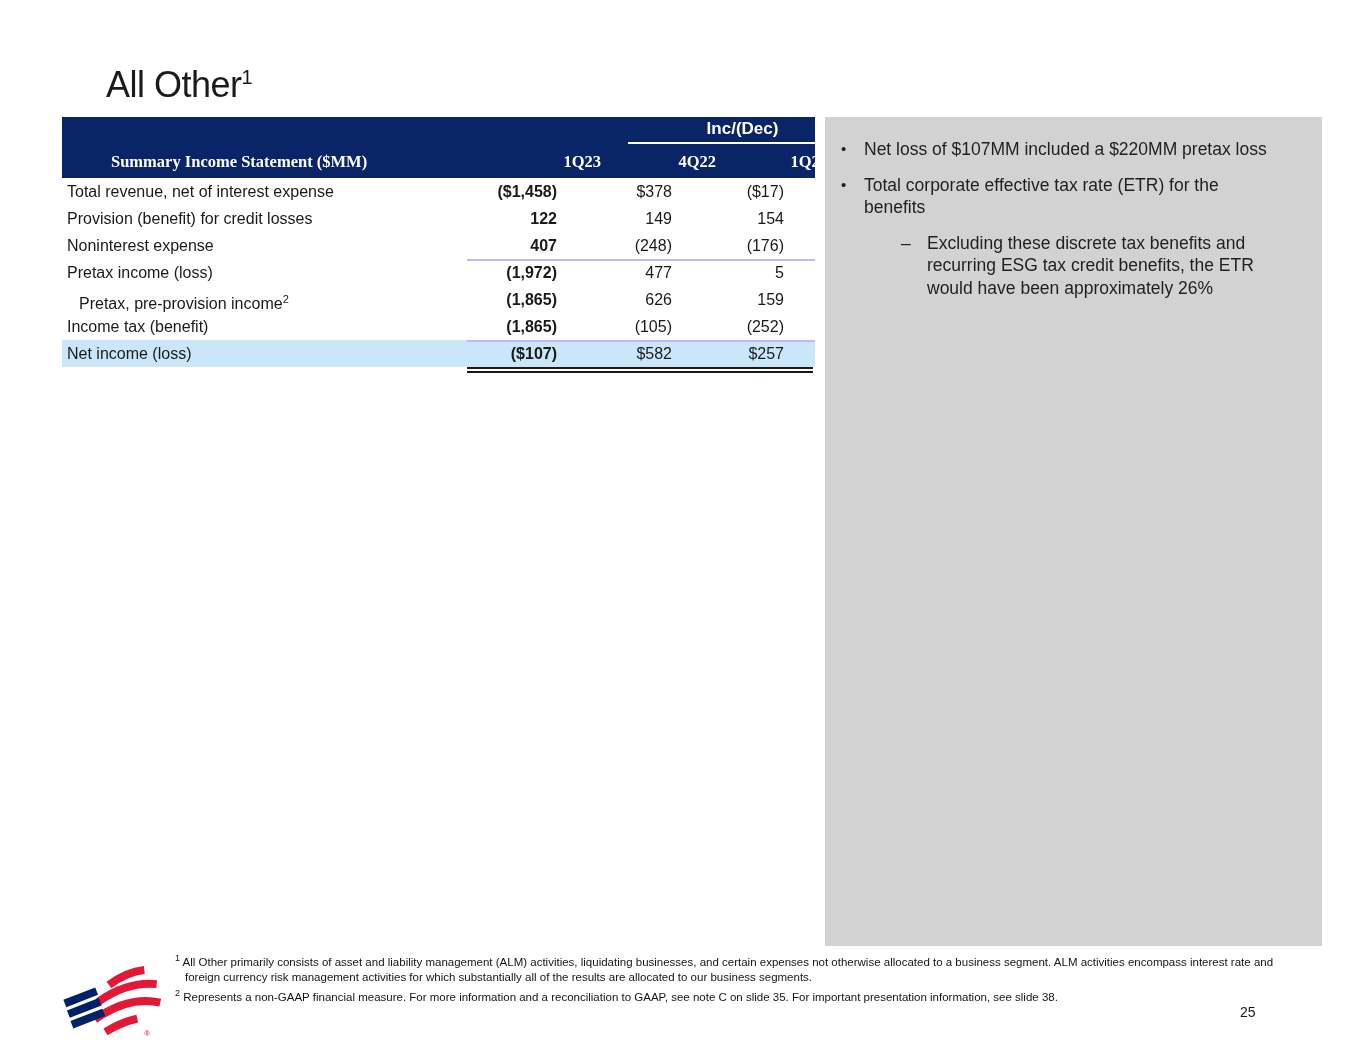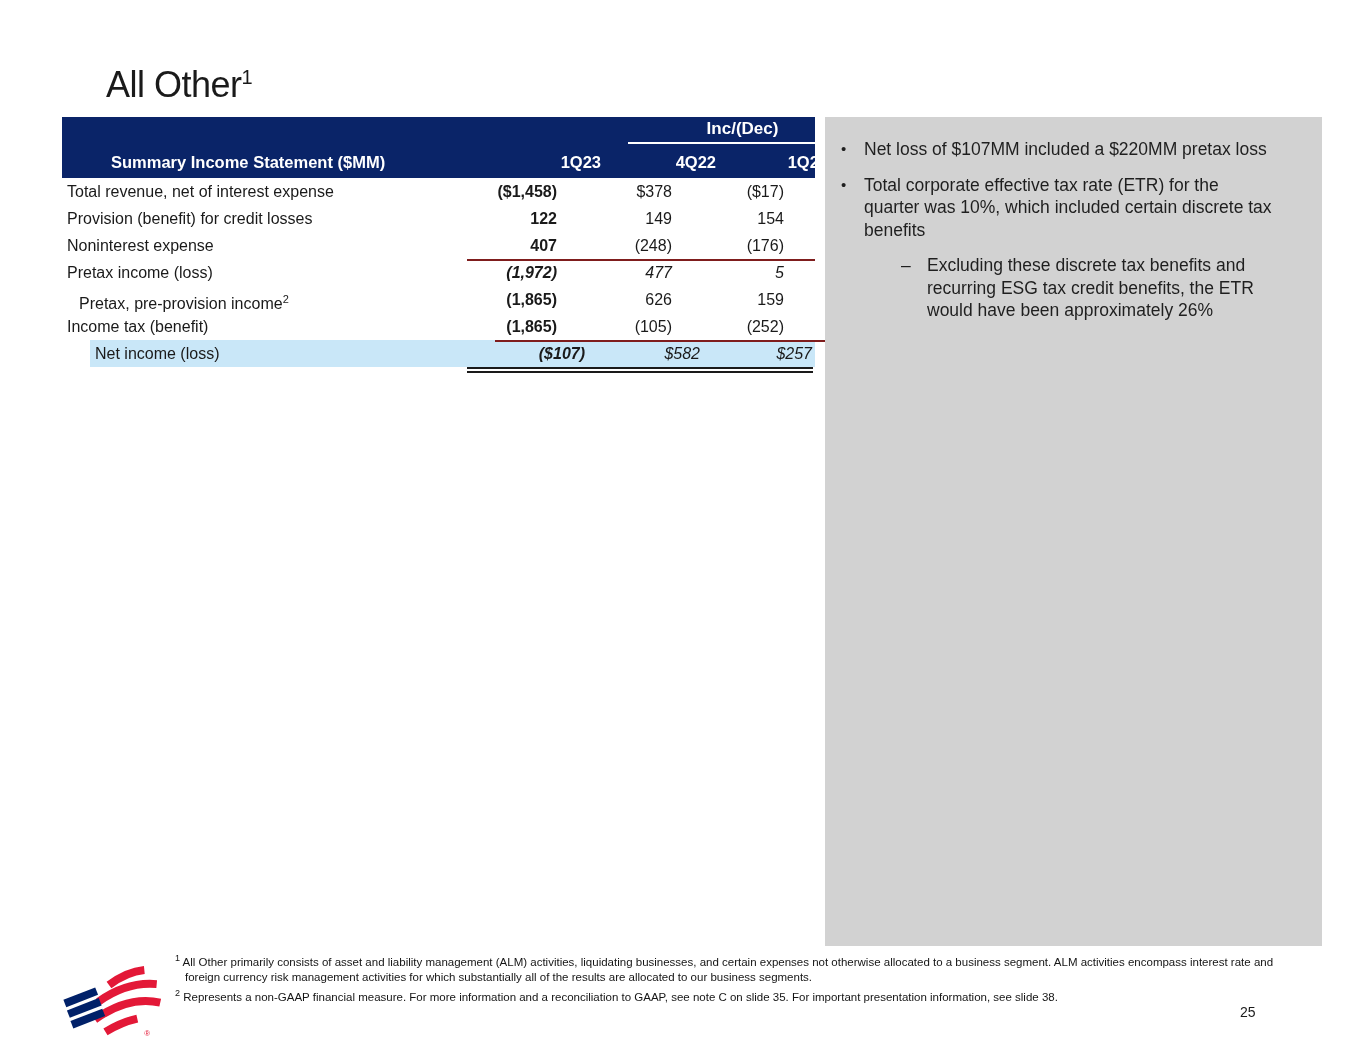--- a/index.html
+++ b/index.html
@@ -16,30 +16,30 @@
   .tbl { position:absolute; left:62px; top:117px; width:753px; font-size:16px; }
   .thead { background:#0A2468; color:#ffffff;padding-left:44px; }
   .thead-groups { position:relative; height:29px; }
   .grp {
     position:absolute; left:522px; top:2px; width:229px; box-sizing:border-box;
     text-align:center; font-weight:bold; font-size:17px;
     padding-bottom:3px; border-bottom:2px solid #ffffff;
   }
   .grid { display:grid; grid-template-columns:405px 90px 115px 112px 31px; }
   .thead-cols { height:32px; font-weight:bold; font-size:16.5px; }
-  .thead-cols > div { line-height:32px; }
+  .thead-cols > div { line-height:32px;font-family:Liberation Serif, serif; }
   .lbl { padding-left:5px; box-sizing:border-box; }
   .num { text-align:right; }
   .trow > div { height:27px; line-height:27px; box-sizing:border-box; }
   .v1 { font-weight:bold; }
   .italic-row { }
   .italic-row .lbl { padding-left:17px; }
   .italic-row sup { font-size:11px; }
-  .rule-top .nc, .rule-top .sp { border-top:2px solid #7f1d1d; line-height:24px !important;font-style:italic; }
-  .highlight { background:#C9E7F8;margin-left:28px; }
+  .rule-top .nc, .rule-top .sp { border-top:2px solid #c4b5fd; line-height:24px !important; }
+  .highlight { background:#C9E7F8; }
   .double-rule { margin-left:405px; width:346px; height:0; border-bottom:6px double #1a1a1a; }
 
   
   .panel { position:absolute; left:825px; top:117px; width:497px; height:829px; background:#D2D2D2; }
   .panel-inner { padding:21px 18px 0 13px; font-size:17.5px; color:#1f1f1f; }
   .bullet { display:flex; margin-bottom:13px; }
   .bullet .mk { width:23px; flex:none; padding-left:3px; font-size:15px; line-height:22.5px; }
   .blines div { line-height:22.5px; }
   .subbullet { display:flex; margin-left:63px; margin-top:1px; }
   .subbullet .mk { width:26px; flex:none; font-size:17.5px; line-height:22.5px; }
@@ -138,21 +138,20 @@
       <div class="bullet">
         <span class="mk">•</span>
         <span class="blines">
           <div>Net loss of $107MM included a $220MM pretax loss</div>
         </span>
       </div>
       <div class="bullet">
         <span class="mk">•</span>
         <span class="blines">
           <div>Total corporate effective tax rate (ETR) for the</div>
-          <div>quarter was 10%, which included certain discrete tax</div>
           <div>benefits</div>
         </span>
       </div>
       <div class="subbullet">
         <span class="mk">–</span>
         <span class="blines">
           <div>Excluding these discrete tax benefits and</div>
           <div>recurring ESG tax credit benefits, the ETR</div>
           <div>would have been approximately 26%</div>
         </span>

